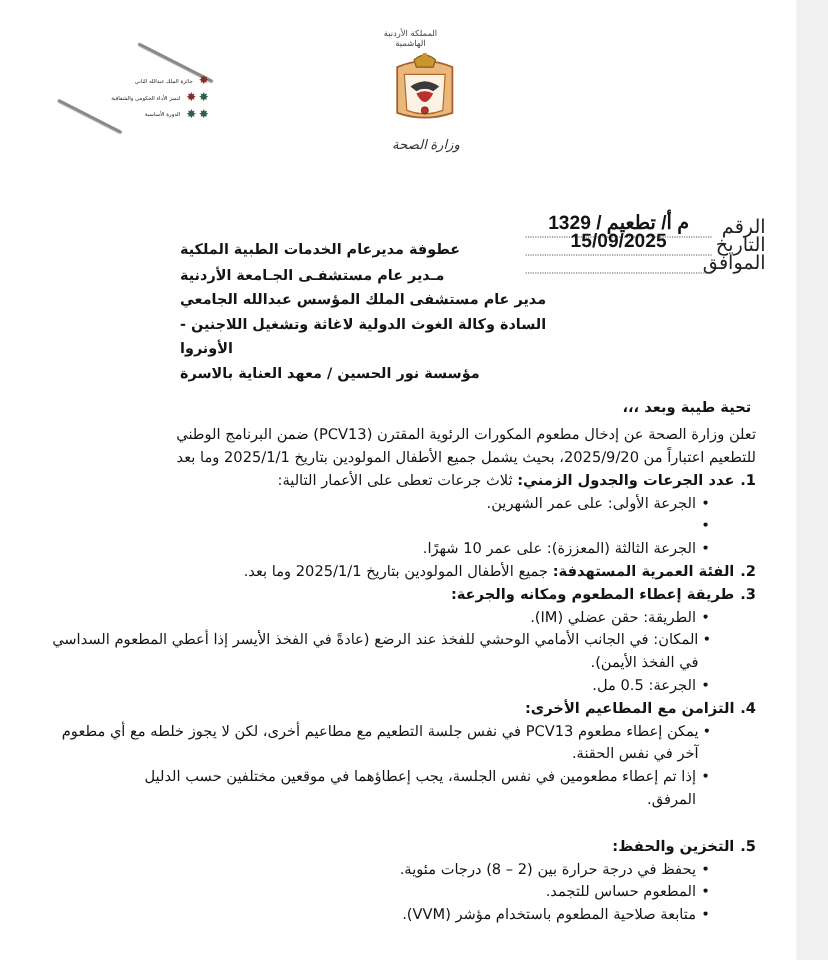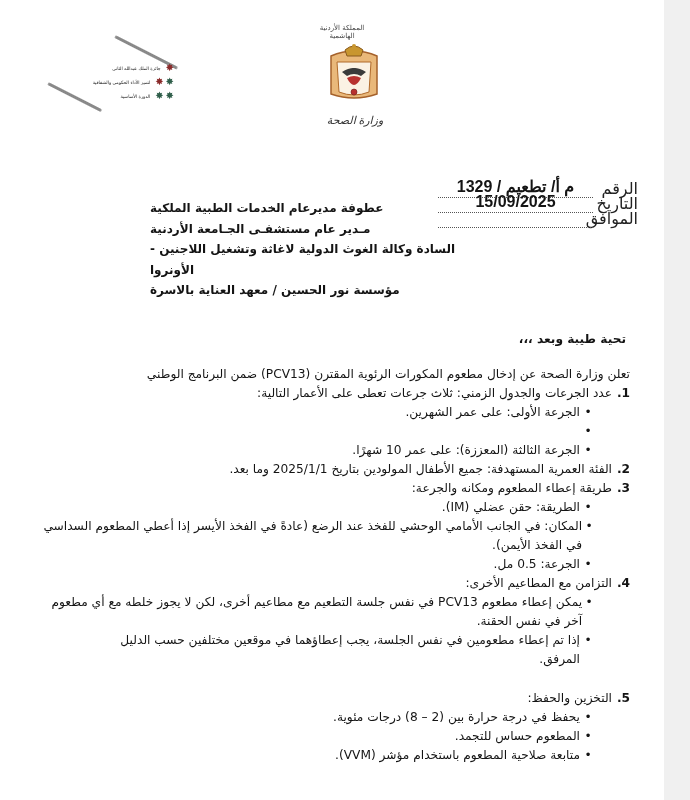--- a/index.html
+++ b/index.html
@@ -22,25 +22,25 @@
   .badge-text { font-size:4.5px; color:#222; direction:rtl; margin-right:3px; white-space:nowrap; }
   .crest-top { position:absolute; left:317px; top:24px; width:50px; text-align:center; font-size:7px; color:#444; direction:rtl; }
   .crest { position:absolute; left:325px; top:42px; width:58px; height:64px; }
   .ministry { position:absolute; left:320px; top:114px; width:70px; text-align:center; font-size:11px; color:#333; direction:rtl; font-family:Liberation Serif, serif; font-style:italic; }
   .ref { position:absolute; right:26px; top:183px; width:200px; direction:rtl; font-size:11px; }
   .ref-row { display:flex; align-items:flex-end; height:15px; }
   .ref-label { width:45px; color:#222; font-size:16px; }
   .ref-value { flex:1; border-bottom:1px dotted #555; text-align:center; font-weight:bold; font-size:16px; font-family:"Liberation Sans", sans-serif; padding-bottom:1px; }
   .addr { position:absolute; left:150px; top:198px; width:330px; direction:rtl; text-align:left; font-weight:bold; font-size:12px; line-height:20.5px; }
   .body { position:absolute; left:30px; top:330px; width:600px; direction:rtl; text-align:right; font-size:12.2px; line-height:19px; }
-  .greet { font-weight:bold; margin-right:4px; margin-bottom:16px; }
+  .greet { font-weight:bold; margin-right:4px; margin-bottom:4px; }
   .para { text-align:justify; text-align-last:right; margin-right:0; }
   .num { display:flex; margin-right:0; }
   .num .n { width:18px; font-weight:bold; }
-  .num .h { font-weight:normal;text-align:right; }
+  .num .h { font-weight:bold;text-align:right; }
   .bul { display:flex; margin-right:34px; }
   .bul .d { width:16px; text-align:center; }
   .gap { height:20px; }
 </style>
 </head>
 <body>
 
 <div class="page">
 
   <div class="stripe" style="left:115px;top:35px;width:70px;transform:rotate(27deg);"></div>
@@ -87,28 +87,30 @@
     </div>
     <div class="ref-row">
       <span class="ref-label">الموافق</span>
       <span class="ref-value"></span>
     </div>
   </div>
 
   <div class="addr">
     <div>عطوفة مديرعام الخدمات الطبية الملكية</div>
     <div>مـدير عام مستشفـى الجـامعة الأردنية</div>
+    <div>مدير عام مستشفى الملك المؤسس عبدالله الجامعي</div>
     <div>السادة وكالة الغوث الدولية لاغاثة وتشغيل اللاجنين - الأونروا</div>
     <div>مؤسسة نور الحسين / معهد العناية بالاسرة</div>
   </div>
 
   <div class="body">
     <div class="greet">تحية طيبة وبعد ،،،</div>
     <div class="para">
       <div>تعلن وزارة الصحة عن إدخال مطعوم المكورات الرئوية المقترن (PCV13) ضمن البرنامج الوطني</div>
+      <div>للتطعيم اعتباراً من 2025/9/20، بحيث يشمل جميع الأطفال المولودين بتاريخ 2025/1/1 وما بعد</div>
     </div>
 
     <div>
       <div class="num">
           <span class="n">1.</span>
           <span><span class="h">عدد الجرعات والجدول الزمني:</span><span> ثلاث جرعات تعطى على الأعمار التالية:</span></span>
         </div>
       <div class="bul">
           <span class="d">•</span>
           <span>الجرعة الأولى: على عمر الشهرين.</span>

